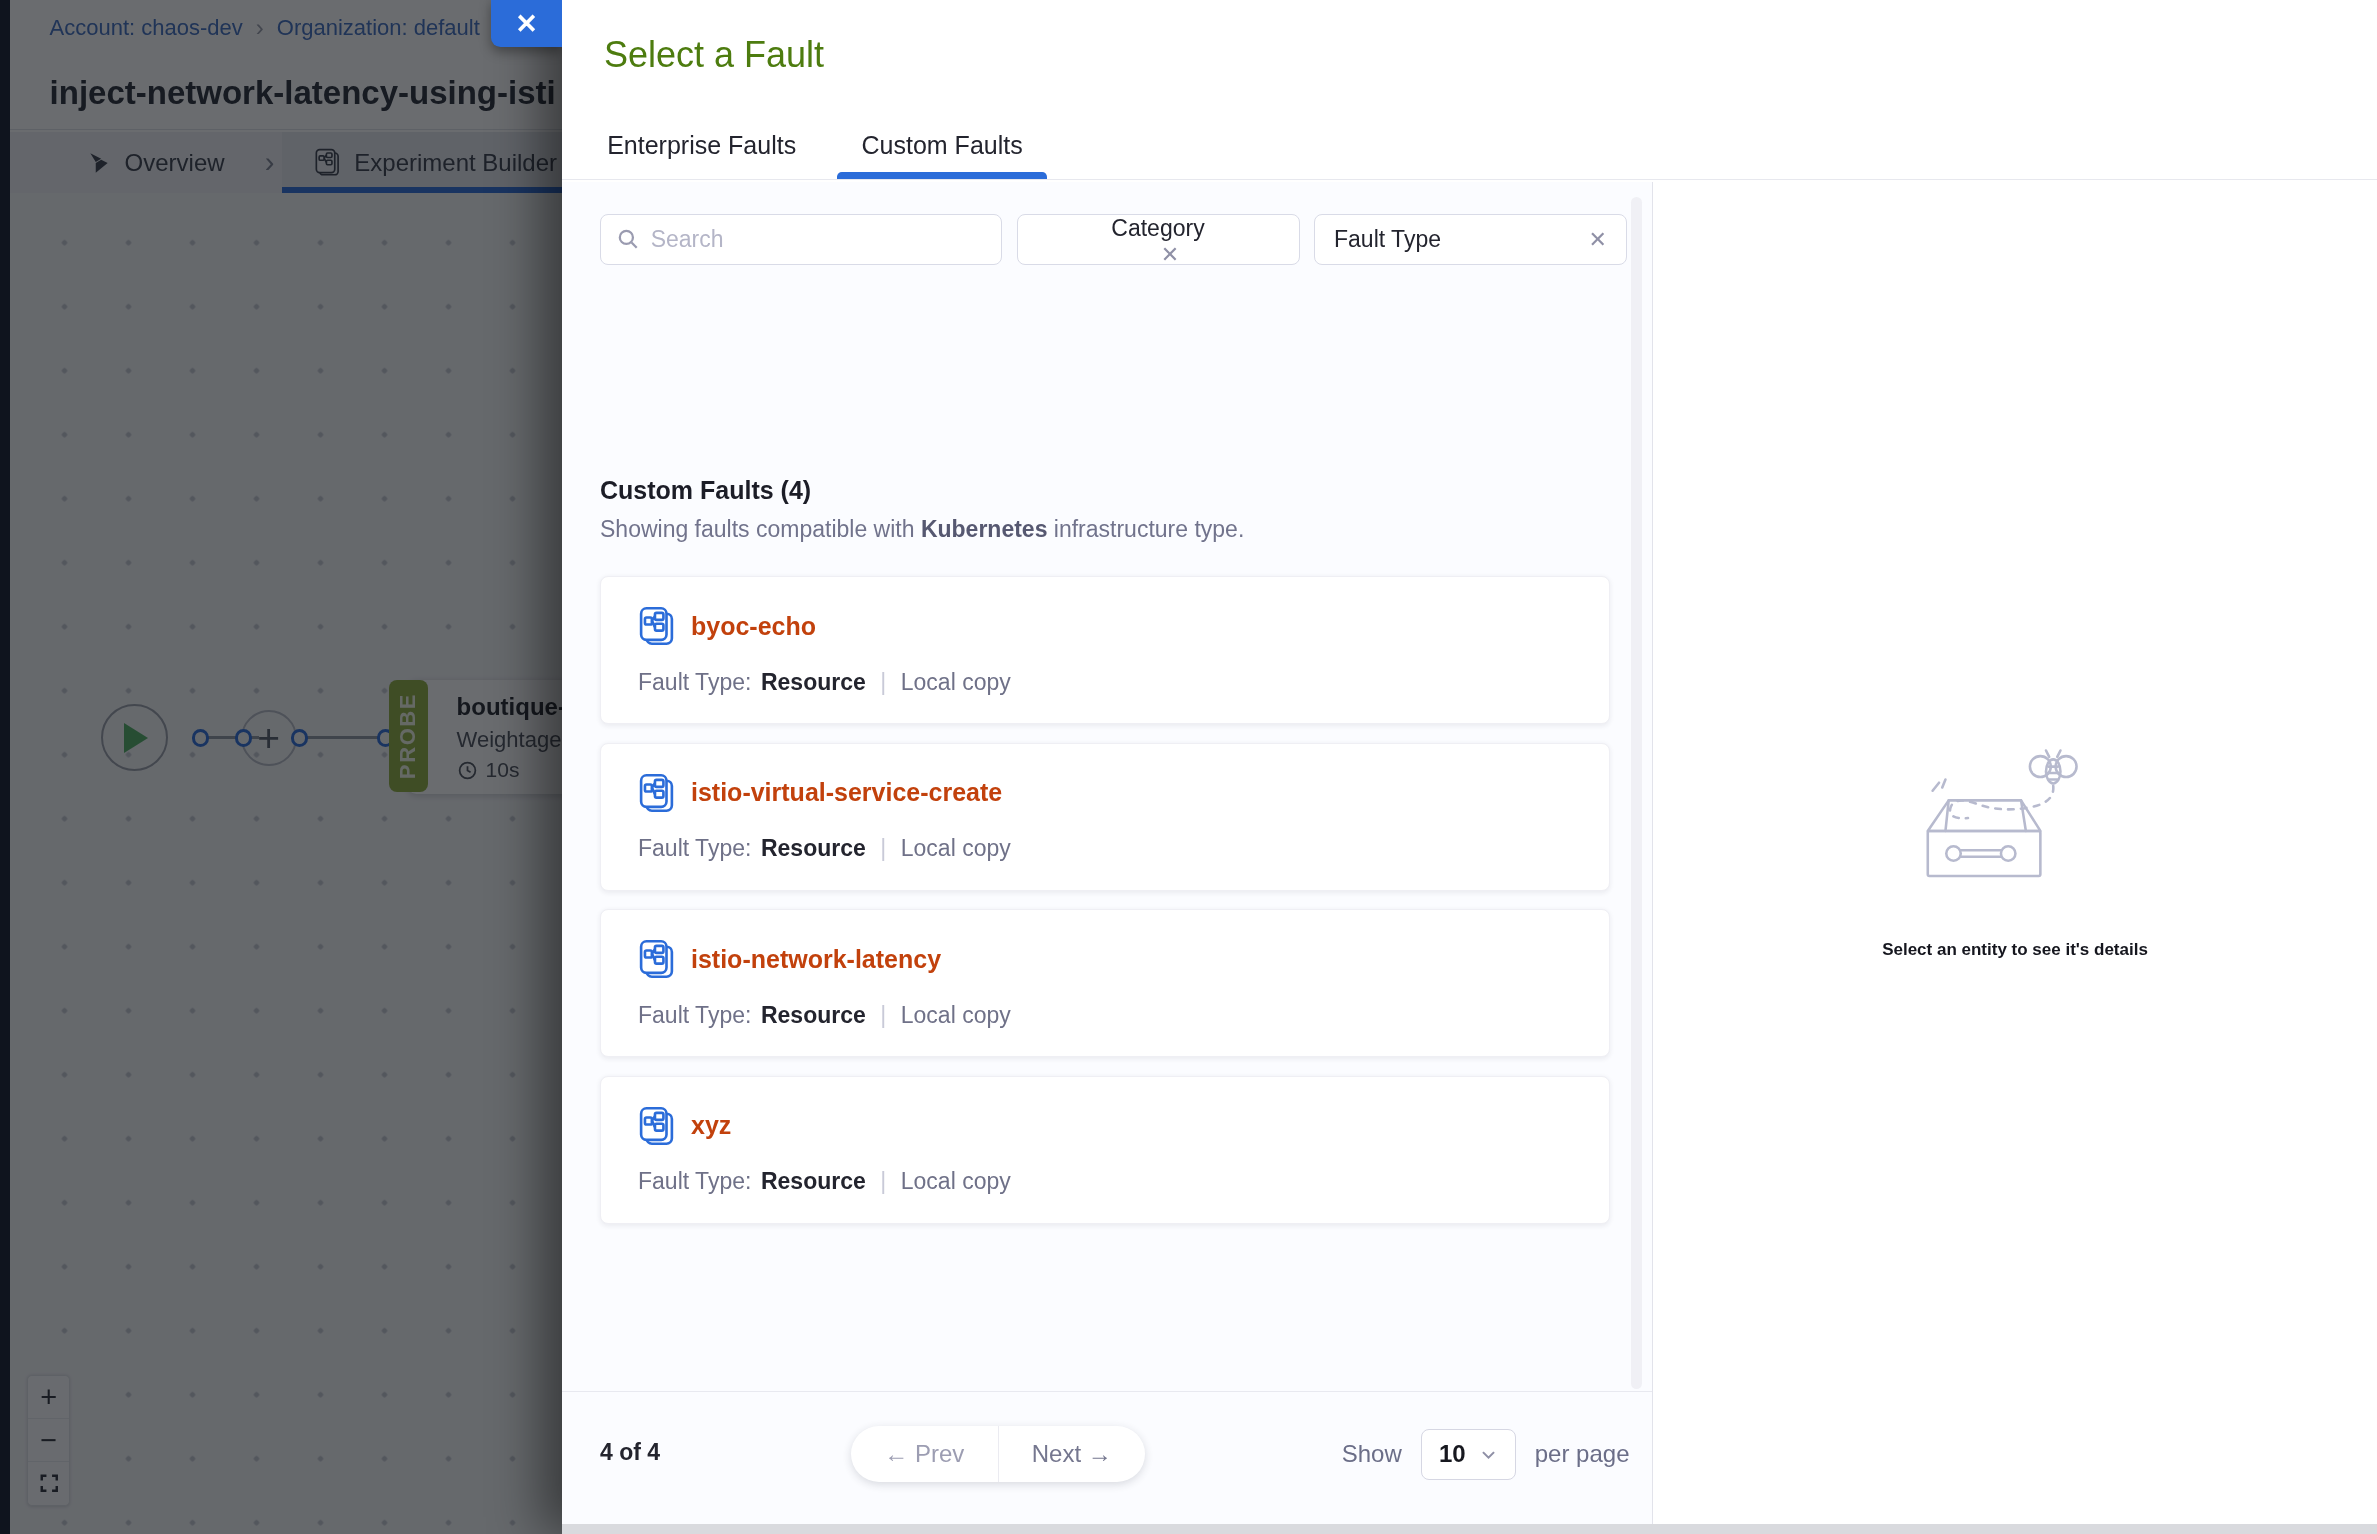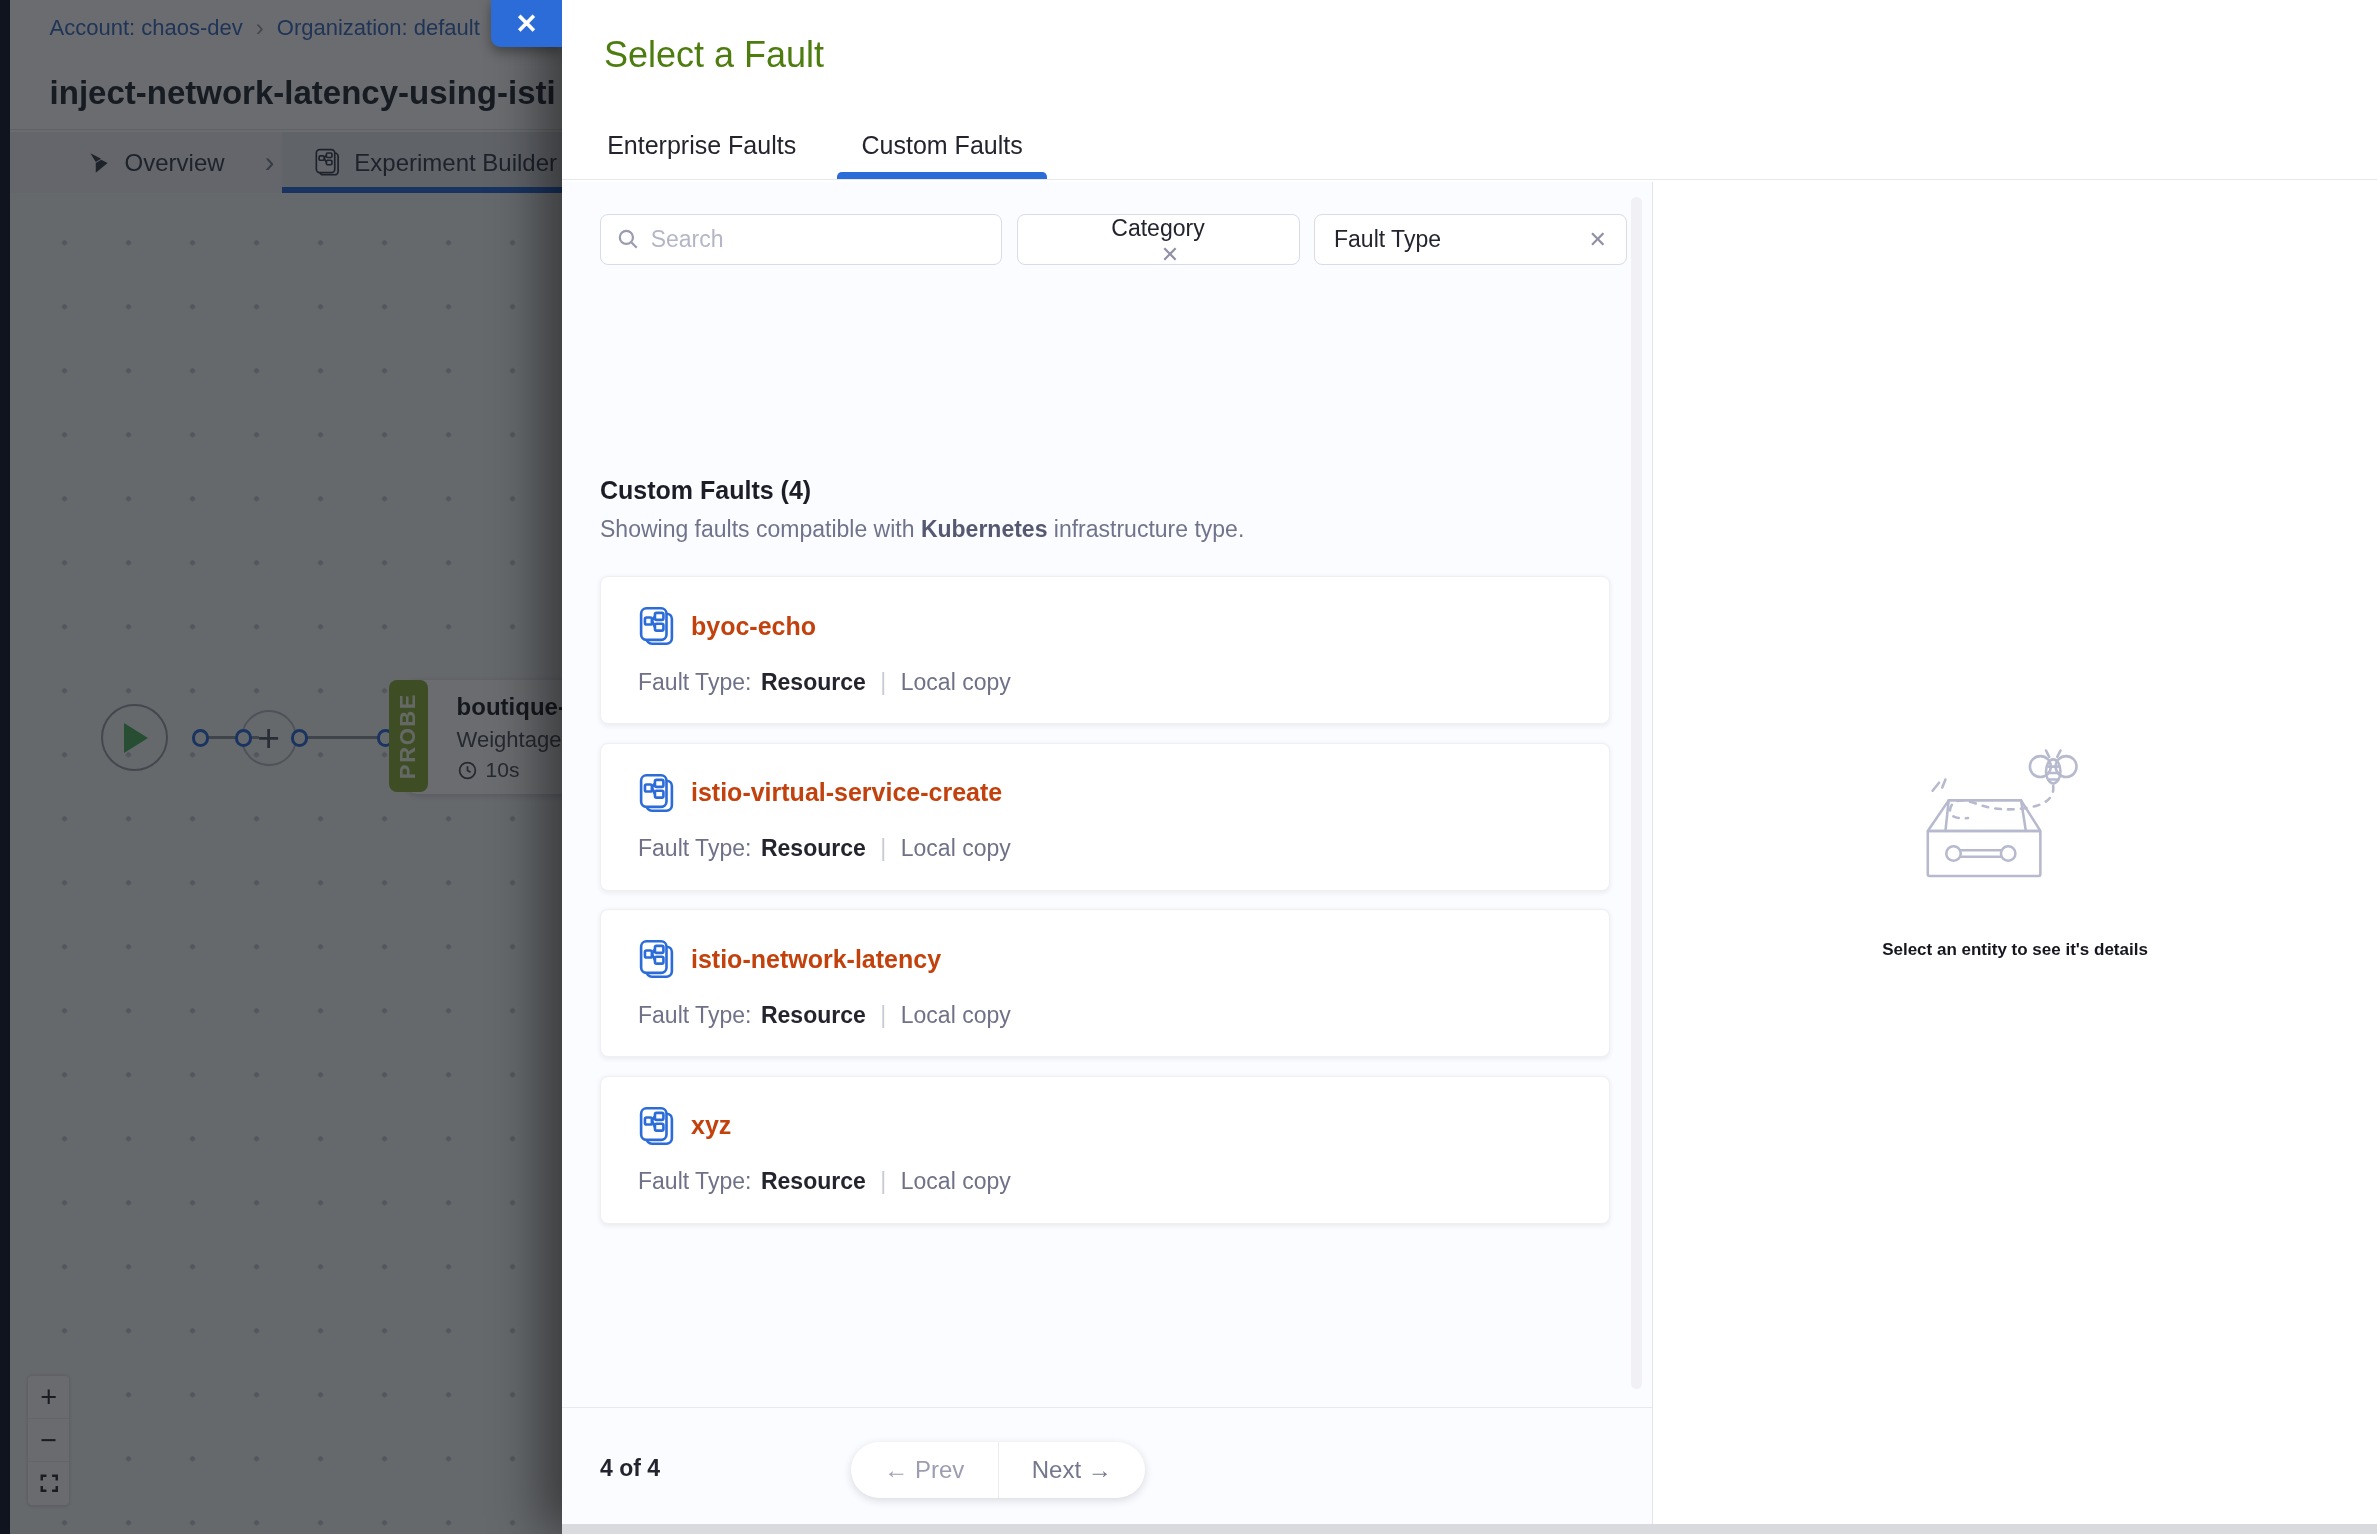--- a/index.html
+++ b/index.html
@@ -117,21 +117,21 @@
   .fault-head { display:flex; align-items:center; gap:16px; }
   .fault-name { font-size:25px; font-weight:bold; color:#c2410c; cursor:pointer; }
   .fault-meta { margin-top:22.5px; display:flex; align-items:center;
     font-size:23px; color:#6f7188; }
   .fault-meta .ft-val { color:#23242e; font-weight:bold; margin-left:9.6px; }
   .fault-meta .sep { color:#c9cad8; margin:0 14.5px; }
   .scroll-track { position:absolute; right:9.6px; top:14.5px; bottom:145px;
     width:11.2px; background:#f0f0f5; border-radius:5.6px; }
 
   
-  .pagination { position:absolute; left:0; right:0; bottom:0; height:127px;
+  .pagination { position:absolute; left:0; right:0; bottom:16px; height:127px;
     border-top:1.6px solid #e8e9f0; background:#fbfcff; }
   .pg-count { position:absolute; left:38px; top:47px; font-size:23px;
     font-weight:bold; color:#23242e; }
   .pg-pills { position:absolute; left:289px; top:34px; width:294px; height:56px;
     background:#fff; border-radius:28px;
     box-shadow:0 2.4px 8px rgba(40,41,61,.16); display:flex; overflow:hidden; }
   .pg-pill { flex:1; display:flex; align-items:center; justify-content:center;
     font-size:24px; cursor:pointer; }
   .pg-prev { color:#9c9db2; border-right:1.6px solid #ebebf1; }
   .pg-next { color:#75778f; }
@@ -356,20 +356,30 @@
       </div>
 
       <div class="scroll-track"></div>
 
       <div class="pagination">
         <div class="pg-count">4 of 4</div>
         <div class="pg-pills">
           <div class="pg-pill pg-prev">← Prev</div>
           <div class="pg-pill pg-next">Next →</div>
         </div>
+        <div class="pg-right">
+          <span>Show</span>
+          <div class="pg-select">
+            <span class="val">10</span>
+            <svg class="icon-svg" width="19" height="19" viewBox="0 0 24 24" fill="none" stroke="#8f90a6" stroke-width="2.6">
+                <path d="M5 9 L12 16 L19 9"></path>
+              </svg>
+          </div>
+          <span>per page</span>
+        </div>
       </div>
     </div>
 
     <div class="detail-panel">
       <div class="empty-state">
         <svg class="icon-svg" width="193" height="161" viewBox="0 0 240 200" fill="none" stroke="#b7bace" stroke-width="3.2" stroke-linecap="round" stroke-linejoin="round" style="margin:0 auto;">
 
           <path d="M38 70 L128 70 L152 108 L12 108 Z"></path>
           <path d="M38 70 L34 108 M128 70 L134 108"></path>
           <rect x="12" y="108" width="140" height="56" rx="2"></rect>

